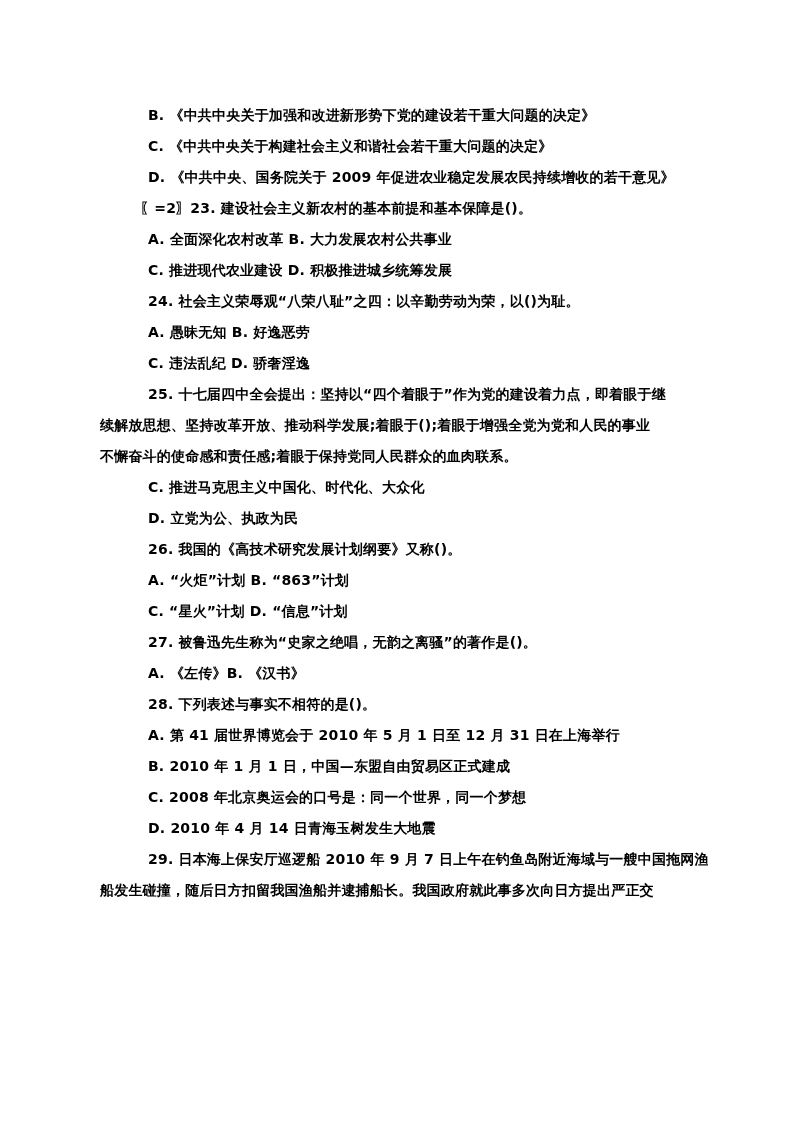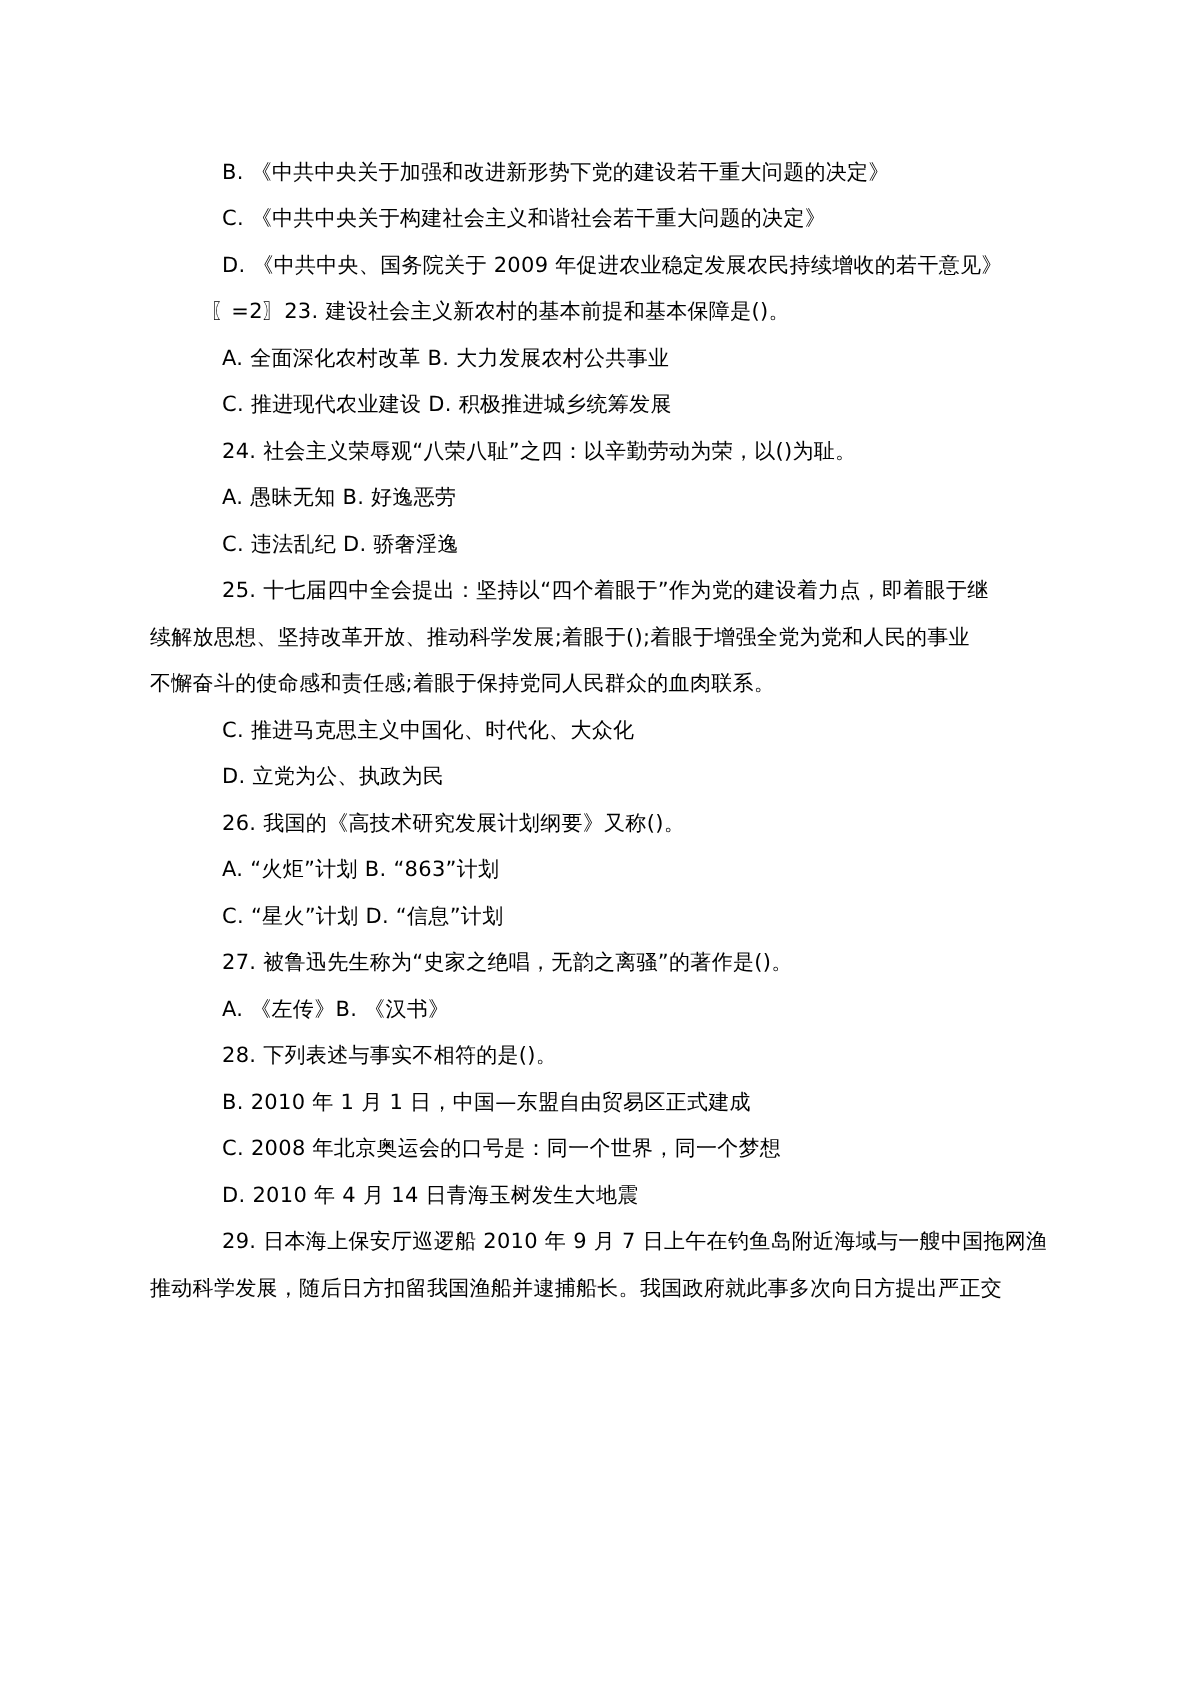--- a/index.html
+++ b/index.html
@@ -1,19 +1,19 @@
 <!DOCTYPE html>
 <html><head>
 <meta charset="utf-8">
 <style>
   html, body { margin: 0; padding: 0; background: #ffffff; }
   body { width: 794px; height: 1123px; position: relative; overflow: hidden;
          font-family: "DejaVu Sans", "Liberation Sans", sans-serif; color: #000; }
   .page { position: absolute; left: 0; top: 0; width: 794px; height: 1123px; background: #fff; }
-  .content { position: absolute; left: 100px; top: 100px; width: 596px; }
+  .content { position: absolute; left: 100px; top: 100px; width: 596px; font-weight: bold; }
   .line { font-size: 14px; line-height: 31px; height: 31px; white-space: nowrap; letter-spacing: 0.2px; }
   .opt { padding-left: 48px; }
   .q { padding-left: 48px; }
 </style>
 </head>
 <body>
 
 <div class="page">
   <div class="content">
 
@@ -32,21 +32,22 @@
     <div class="line">不懈奋斗的使命感和责任感;着眼于保持党同人民群众的血肉联系。</div>
 
     <div class="line opt">C. 推进马克思主义中国化、时代化、大众化</div>
     <div class="line opt">D. 立党为公、执政为民</div>
     <div class="line q">26. 我国的《高技术研究发展计划纲要》又称()。</div>
     <div class="line opt">A. “火炬”计划 B. “863”计划</div>
     <div class="line opt">C. “星火”计划 D. “信息”计划</div>
     <div class="line q">27. 被鲁迅先生称为“史家之绝唱，无韵之离骚”的著作是()。</div>
     <div class="line opt">A. 《左传》B. 《汉书》</div>
     <div class="line q">28. 下列表述与事实不相符的是()。</div>
+    <div class="line opt">A. 第 41 届世界博览会于 2010 年 5 月 1 日至 12 月 31 日在上海举行</div>
     <div class="line opt">B. 2010 年 1 月 1 日，中国—东盟自由贸易区正式建成</div>
     <div class="line opt">C. 2008 年北京奥运会的口号是：同一个世界，同一个梦想</div>
     <div class="line opt">D. 2010 年 4 月 14 日青海玉树发生大地震</div>
 
     <div class="line q">29. 日本海上保安厅巡逻船 2010 年 9 月 7 日上午在钓鱼岛附近海域与一艘中国拖网渔</div>
-    <div class="line">推动科学发展，随后日方扣留我国渔船并逮捕船长。我国政府就此事多次向日方提出严正交</div>
+    <div class="line">船发生碰撞，随后日方扣留我国渔船并逮捕船长。我国政府就此事多次向日方提出严正交</div>
 
   </div>
 </div>
 
 </body></html>

